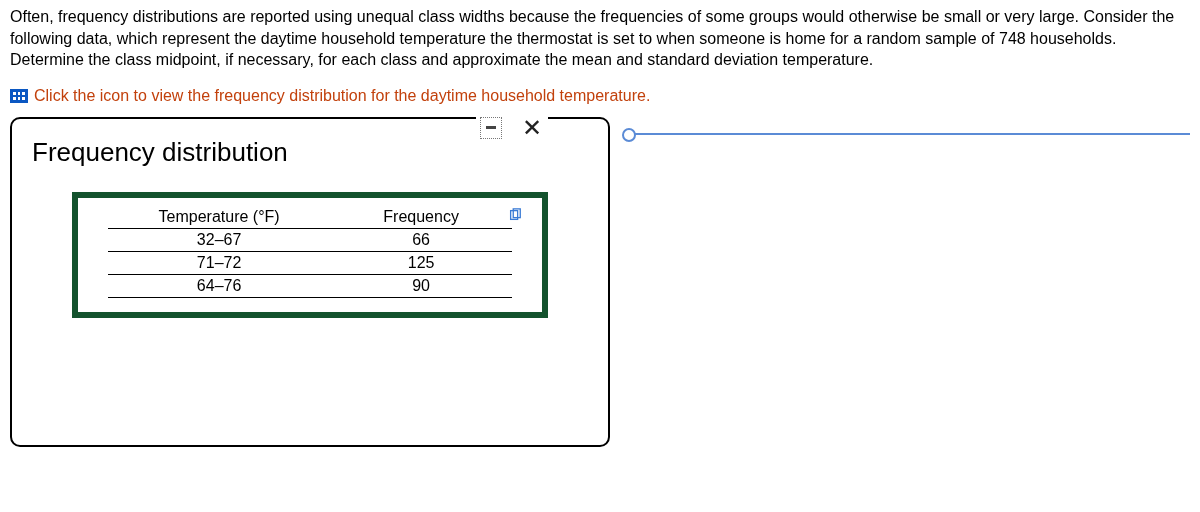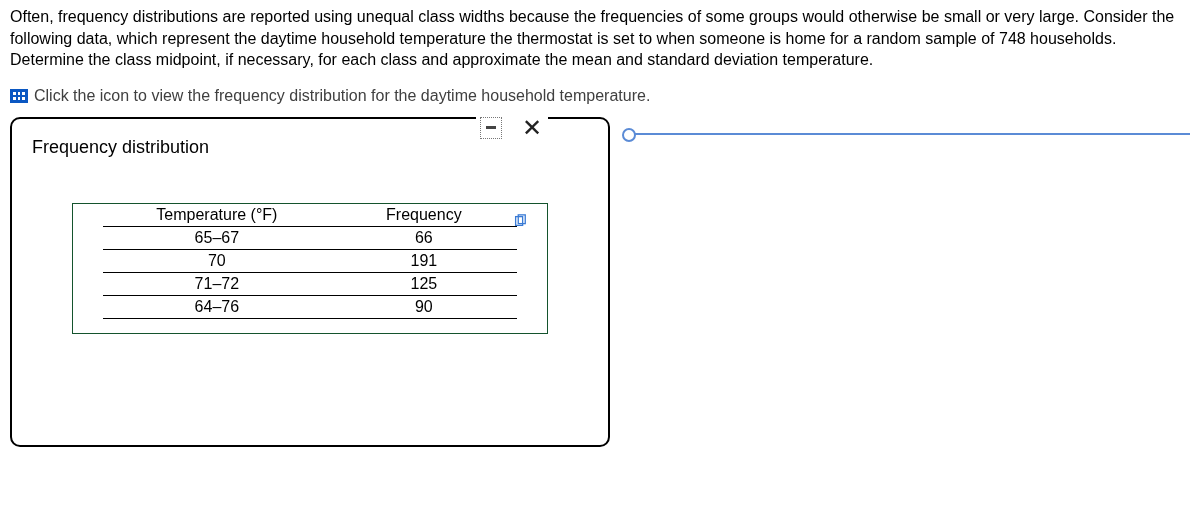--- a/index.html
+++ b/index.html
@@ -27,21 +27,21 @@
     border: 2px solid #0a57c2;
     display: grid;
     grid-template-columns: 1fr 1fr 1fr;
     grid-template-rows: 1fr 1fr;
     box-sizing: border-box;
   }
   .table-icon div {
     border: 0.5px solid #0a57c2;
   }
   .link-text {
-    color: #404040;
+    color: #c2410c;
   }
   .content-area {
     position: relative;
     margin-top: 12px;
   }
   .connector-line {
     position: absolute;
     top: 16px;
     left: 618px;
     right: 0;
@@ -92,27 +92,27 @@
     background: #444;
   }
   .close-btn {
     font-size: 24px;
     font-weight: 300;
     line-height: 20px;
     color: #222;
     padding: 0 2px;
   }
   .dialog-title {
-    font-size: 18px;
+    font-size: 26px;
     font-weight: 400;
-    margin-bottom: 45px;
+    margin-bottom: 24px;
   }
   .freq-table-wrap {
-    border: 1px solid #14532d;
-    padding: 0 30px 14px 30px;
+    border: 6px solid #14532d;
+    padding: 8px 30px 14px 30px;
     margin: 0 40px;
     position: relative;
   }
   .freq-table {
     border-collapse: collapse;
     width: 100%;
   }
   .freq-table th, .freq-table td {
     text-align: center;
     padding: 2px 6px;
@@ -182,26 +182,22 @@
           <tr>
             <th class="col1">
               <span class="header-label">Temperature</span>
               <span class="deg-unit">(°F)</span>
             </th>
             <th class="col2">Frequency</th>
           </tr>
         </thead>
         <tbody>
           <tr>
-              <td>65–67</td>
+              <td>32–67</td>
               <td>66</td>
-            </tr>
-          <tr>
-              <td>70</td>
-              <td>191</td>
             </tr>
           <tr>
               <td>71–72</td>
               <td>125</td>
             </tr>
           <tr>
               <td>64–76</td>
               <td>90</td>
             </tr>
         </tbody>

